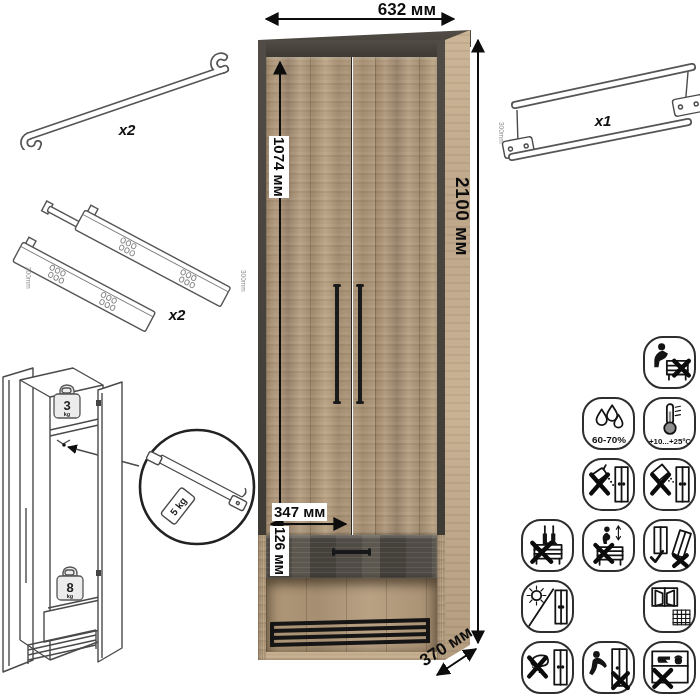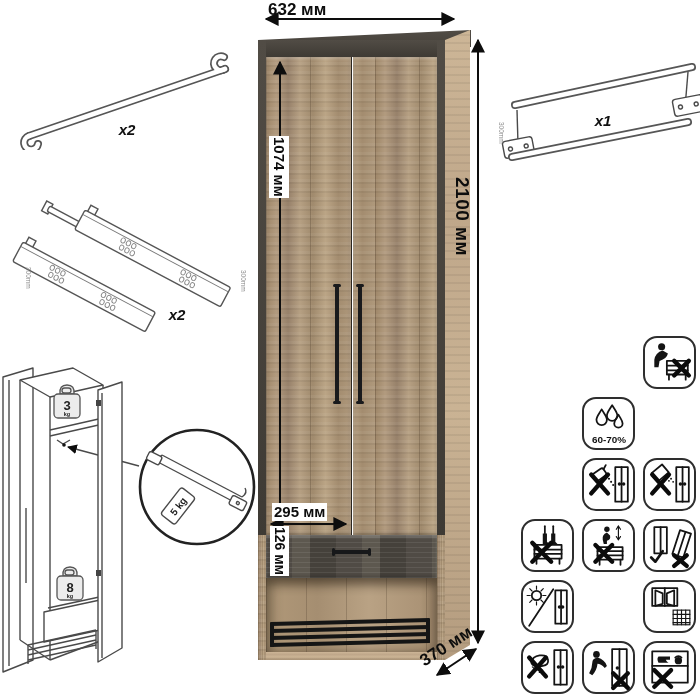--- a/index.html
+++ b/index.html
@@ -54,21 +54,21 @@
   .la{fill:none;stroke:#4a4a4a;stroke-width:1.4;stroke-linejoin:round;}
   .law{fill:#fff;stroke:#4a4a4a;stroke-width:1.4;stroke-linejoin:round;}
   .qty{font-style:italic;font-weight:700;font-size:15px;fill:#111;}
   .tiny{font-size:6.5px;fill:#8a8a8a;}
   .wbody{fill:#ececec;stroke:#555;stroke-width:1.3;}
   .wnum{font-weight:700;font-size:13px;fill:#222;text-anchor:middle;}
   .wkg{font-weight:700;font-size:5.5px;fill:#222;text-anchor:middle;}
 
   
   .icon-cell{position:absolute;width:53px;height:53px;background:#fff;border:2.4px solid #2e2e2e;
-             border-radius:14px;box-sizing:border-box;display:flex;align-items:center;justify-content:center;}
+             border-radius:20px;box-sizing:border-box;display:flex;align-items:center;justify-content:center;}
   .ic{stroke:#141414;fill:none;stroke-width:1.7;stroke-linecap:round;stroke-linejoin:round;}
   .icthin{stroke:#141414;fill:none;stroke-width:1.1;stroke-linecap:round;}
   .icf{fill:#141414;stroke:none;}
   .icx{stroke:#0b0b0b;stroke-width:4.2;stroke-linecap:round;fill:none;}
   .ictext{font-weight:700;fill:#111;}
   svg{display:block;}
 </style>
 </head>
 <body>
 
@@ -116,24 +116,24 @@
     <g stroke="#0d0d0d" stroke-width="2">
       <line x1="266" y1="19" x2="454" y2="19" marker-start="url(#ah)" marker-end="url(#ah)"></line>
       <line x1="478" y1="40" x2="478" y2="643" marker-start="url(#ah)" marker-end="url(#ah)"></line>
       <line x1="280" y1="62" x2="280" y2="518" marker-start="url(#ah)" marker-end="url(#ah)"></line>
       <line x1="271" y1="524" x2="346" y2="524" marker-start="url(#ah)" marker-end="url(#ah)"></line>
       <line x1="280" y1="530" x2="280" y2="574" marker-start="url(#ah)" marker-end="url(#ah)"></line>
       <line x1="437" y1="675" x2="476" y2="649" marker-start="url(#ah)" marker-end="url(#ah)"></line>
     </g>
   </svg>
 
-  <div class="dim" style="left:268px;top:1px;width:180px;text-align:left;font-size:17px;">632 мм</div>
+  <div class="dim" style="left:256px;top:1px;width:180px;text-align:right;font-size:17px;">632 мм</div>
   <div class="dim vert" style="left:452px;top:177px;font-size:19px;letter-spacing:.5px;">2100 мм</div>
   <div class="dim vert bgw" style="left:269px;top:136px;font-size:15px;">1074 мм</div>
-  <div class="dim bgw" style="left:272px;top:503px;font-size:15px;">295 мм</div>
+  <div class="dim bgw" style="left:272px;top:503px;font-size:15px;">347 мм</div>
   <div class="dim vert bgw" style="left:270px;top:526px;font-size:14px;">126 мм</div>
   <div class="dim" style="left:417px;top:655px;font-size:17px;transform:rotate(-33deg);transform-origin:left top;">370 мм</div>
 
   <svg class="abs" style="left:5px;top:45px;" width="245" height="105" viewBox="0 0 245 105">
     <path class="tube1" d="M24,91 L220,24"></path>
     <path class="tube1" d="M24,91 a7,7 0 1 0 9,8"></path>
     <path class="tube1" d="M220,24 a7,7 0 1 1 -1,-12"></path>
     <path class="tube2" d="M24,91 L220,24"></path>
     <path class="tube2" d="M24,91 a7,7 0 1 0 9,8"></path>
     <path class="tube2" d="M220,24 a7,7 0 1 1 -1,-12"></path>
@@ -294,20 +294,31 @@
   </div>
 
   <div class="icon-cell" style="left:582px;top:397px;">
     <svg width="46" height="46" viewBox="0 0 44 44">
       <path class="ic" d="M15,8 c-3,5 -5,7 -5,10 a5,5 0 0 0 10,0 c0,-3 -2,-5 -5,-10 z"></path>
       <path class="ic" d="M25,4 c-3,5 -5,7 -5,10 a5,5 0 0 0 10,0 c0,-3 -2,-5 -5,-10 z"></path>
       <path class="ic" d="M31,13 c-2.5,4.5 -4,6 -4,8.5 a4,4 0 0 0 8,0 c0,-2.5 -1.5,-4 -4,-8.5 z"></path>
       <text class="ictext" x="22" y="40" font-size="9.5" text-anchor="middle">60-70%</text>
     </svg>
   </div>
+  <div class="icon-cell" style="left:643px;top:397px;">
+    <svg width="46" height="46" viewBox="0 0 44 44">
+      <rect class="ic" x="19" y="3" width="6" height="19" rx="3"></rect>
+      <line x1="22" y1="10" x2="22" y2="23" stroke="#8f8f8f" stroke-width="2.4"></line>
+      <circle cx="22" cy="26" r="5.5" fill="#8f8f8f" stroke="#141414" stroke-width="1.7"></circle>
+      <line class="icthin" x1="27" y1="6" x2="32" y2="5"></line>
+        <line class="icthin" x1="27" y1="10" x2="32" y2="9"></line>
+        <line class="icthin" x1="27" y1="14" x2="32" y2="13"></line>
+      <text class="ictext" x="22" y="41" font-size="7.6" text-anchor="middle">+10...+25ºC</text>
+    </svg>
+  </div>
 
   <div class="icon-cell" style="left:582px;top:458px;">
     <svg width="46" height="46" viewBox="0 0 44 44">
       <g class="ic">
           <rect x="28" y="5" width="12" height="33"></rect>
           <line x1="34" y1="5" x2="34" y2="38"></line>
           <circle cx="32" cy="21" r=".8"></circle>
           <circle cx="36" cy="21" r=".8"></circle>
         </g>
       <g class="ic" transform="rotate(-35 13 12)">

